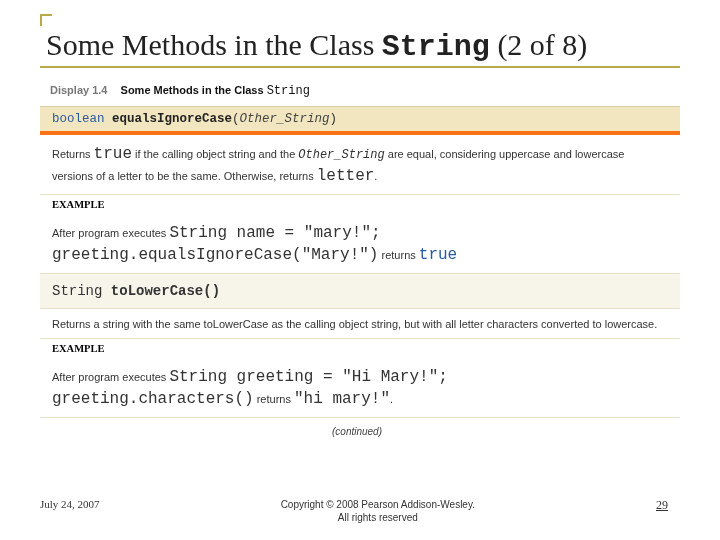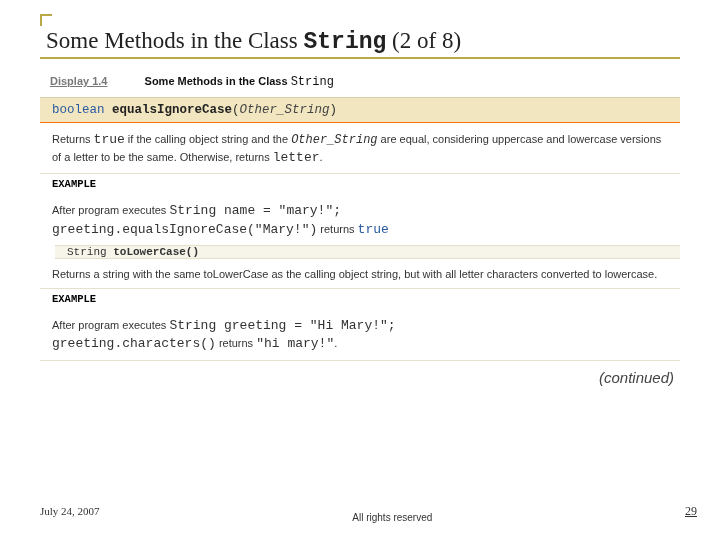--- a/index.html
+++ b/index.html
@@ -14,21 +14,21 @@
   .corner {
     position: absolute;
     top: 14px;
     left: 40px;
     width: 12px;
     height: 12px;
     border-top: 2px solid #b8a848;
     border-left: 2px solid #b8a848;
   }
   .title {
-    font-size: 23px;
+    font-size: 30px;
     font-weight: normal;
     color: #222;
     margin-bottom: 2px;
     padding-left: 6px;
   }
   .title .mono {
     font-family: 'Courier New', monospace;
     font-weight: bold;
   }
   .underline {
@@ -36,90 +36,88 @@
     margin-bottom: 12px;
   }
   .display-header {
     font-family: Verdana, sans-serif;
     font-size: 11px;
     padding: 4px 10px 8px 10px;
   }
   .display-header .label {
     color: #777;
     font-weight: bold;
-    margin-right: 34px;
-    text-decoration: underline;
+    margin-right: 10px;
   }
   .display-header .text {
     color: #111;
     font-weight: bold;
     text-align: right;
   }
   .display-header .mono {
     font-family: 'Courier New', monospace;
     font-weight: normal;
     font-size: 12px;
   }
   .sig-row {
     background: #f2e6c0;
     border-top: 1px solid #d8cfa8;
-    border-bottom: 1px solid #f97316;
+    border-bottom: 4px solid #f97316;
     padding: 5px 12px;
     font-family: 'Courier New', monospace;
     font-size: 12.5px;
     color: #333;
   }
   .sig-row .kw { color: #2a5aa0; }
   .sig-row .name { font-weight: bold; color: #222; }
   .sig-row .arg { font-style: italic; color: #444; }
   .plain-row {
     background: #f7f4ea;
     border-top: 1px solid #e5e0cc;
     border-bottom: 1px solid #e5e0cc;
-    padding: 0 12px;
+    padding: 9px 12px;
     font-family: 'Courier New', monospace;
-    font-size: 11px;
+    font-size: 14px;
     color: #333;
-    margin-left: 15px;
   }
   .desc {
     font-family: Verdana, sans-serif;
     font-size: 11px;
     color: #333;
     padding: 8px 12px 6px 12px;
     line-height: 1.4;
   }
-  .desc .m { font-family: 'Courier New', monospace; font-size: 13px; }
+  .desc .m { font-family: 'Courier New', monospace; font-size: 16px; }
   .desc .it { font-style: italic; font-family: 'Courier New', monospace; font-size: 12px; }
   .example-label {
-    font-family: Liberation Mono, monospace;
+    font-family: Liberation Serif, serif;
     font-size: 10.5px;
     font-weight: bold;
     padding: 4px 12px 4px 12px;
     border-top: 1px solid #e5e0cc;
   }
   .footer {
     position: absolute;
     bottom: 16px;
     left: 40px;
-    right: 23px;
+    right: 52px;
     display: flex;
-    align-items: center;
+    align-items: flex-start;
     justify-content: space-between;
     font-family: Arial, sans-serif;
     font-size: 10px;
     color: #333;
   }
   .footer .date { font-family: Georgia, serif; font-size: 11px; }
   .footer .copy { text-align: center; flex: 1; line-height: 1.3; }
   .footer .page { font-family: Georgia, serif; font-size: 12px; text-decoration: underline; }
   .continued {
-    text-align: right;
+    text-align: center;
     font-family: Verdana, sans-serif;
-    font-size: 15px;
+    font-size: 10px;
     font-style: italic;
     color: #444;
     padding: 8px 6px 0 0;
     border-top: 1px solid #e5e0cc;
   }
 </style>
 </head>
 <body>
 
 <div class="corner"></div>
@@ -164,17 +162,17 @@
 <div class="desc">
   <span>After program executes </span><span class="m">String greeting = "Hi Mary!";</span><br>
   <span class="m">greeting.characters()</span><span> returns </span><span class="m">"hi mary!"</span><span>.</span>
 </div>
 
 <div class="continued">(continued)</div>
 
 <div class="footer">
   <span class="date">July 24, 2007</span>
   <span class="copy">
-    <br>
+    <span>Copyright © 2008 Pearson Addison-Wesley.</span><br>
     <span>All rights reserved</span>
   </span>
   <span class="page">29</span>
 </div>
 
 </body></html>

